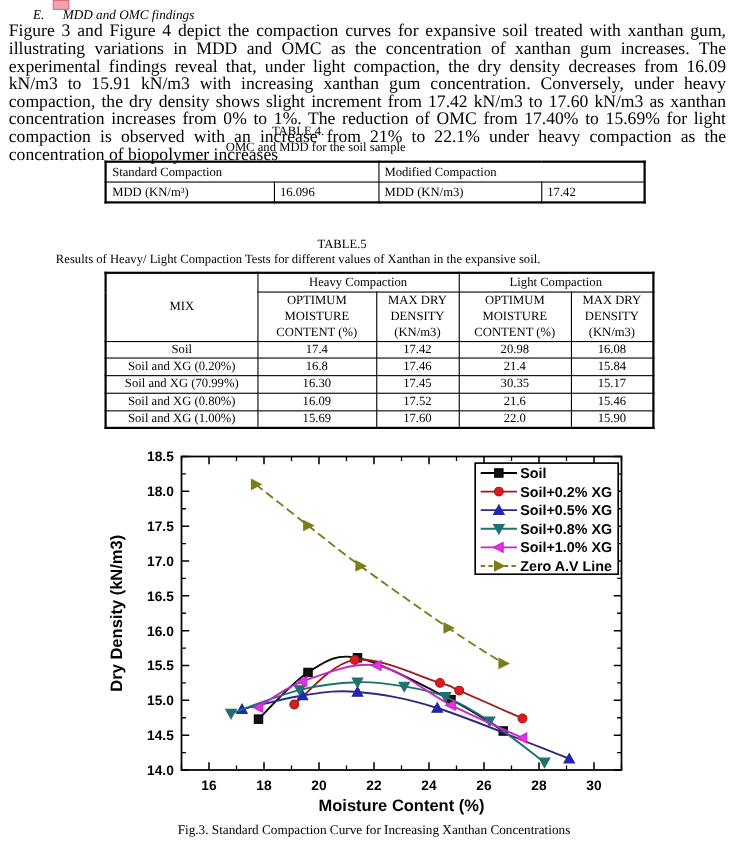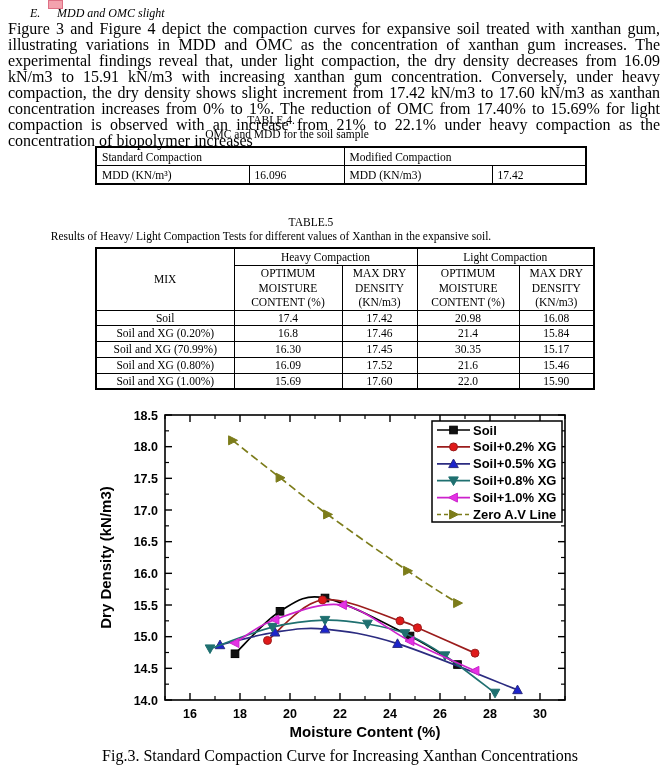--- a/index.html
+++ b/index.html
@@ -13,34 +13,34 @@
   table{border-collapse:collapse;table-layout:fixed;}
   .t4{border:2px solid #000;}
   .t4 td{border:1.5px solid #000;font-size:11.5px;height:17px;padding:0 0 0 5px;
          white-space:nowrap;overflow:hidden;}
   .t5{border:2px solid #000;}
   .t5 td{border:1.5px solid #000;font-size:11.5px;text-align:center;padding:0 1px;
          overflow:hidden;}
   .t5 thead td{font-weight:normal;line-height:14.5px;}
   .t5 .hrow1 td{height:16px;}
   .t5 tbody td{height:14.8px;line-height:14.8px;white-space:nowrap;}
-  .caption{text-align:center;font-size:16px;}
+  .caption{text-align:center;font-size:12px;}
   .tick{font:bold 12.5px "Liberation Sans",sans-serif;fill:#000;}
   .axis-title{font:bold 15px "Liberation Sans",sans-serif;fill:#000;}
   .legend-label{font:bold 13px "Liberation Sans",sans-serif;fill:#000;}
 </style>
 </head>
 <body>
 
 <div class="page">
 
   <div class="abs artifact" style="left:48px;top:0;width:13px;height:7px;"></div>
 
   <span class="abs heading" style="left:30px;top:6px;">E.</span>
-  <span class="abs heading" style="left:57px;top:6px;">MDD and OMC slight</span>
+  <span class="abs heading" style="left:57px;top:6px;">MDD and OMC findings</span>
 
   <div class="abs para" style="left:8px;top:21px;width:652px;">Figure 3 and Figure 4 depict the compaction curves for expansive soil treated with xanthan gum, illustrating variations in MDD and OMC as the concentration of xanthan gum increases. The experimental findings reveal that, under light compaction, the dry density decreases from 16.09 kN/m3 to 15.91 kN/m3 with increasing xanthan gum concentration. Conversely, under heavy compaction, the dry density shows slight increment from 17.42 kN/m3 to 17.60 kN/m3 as xanthan concentration increases from 0% to 1%. The reduction of OMC from 17.40% to 15.69% for light compaction is observed with an increase from 21% to 22.1% under heavy compaction as the concentration of biopolymer increases</div>
 
   <div class="abs tbl-title" style="top:114px;left:0;">TABLE.4.</div>
   <div class="abs tbl-title" style="top:128px;left:16px;">OMC and MDD for the soil sample</div>
 
   <table class="t4 abs" style="left:95px;top:146px;width:490px;padding-left:16px;">
     <colgroup>
         <col style="width:153px">
         <col style="width:95px">

